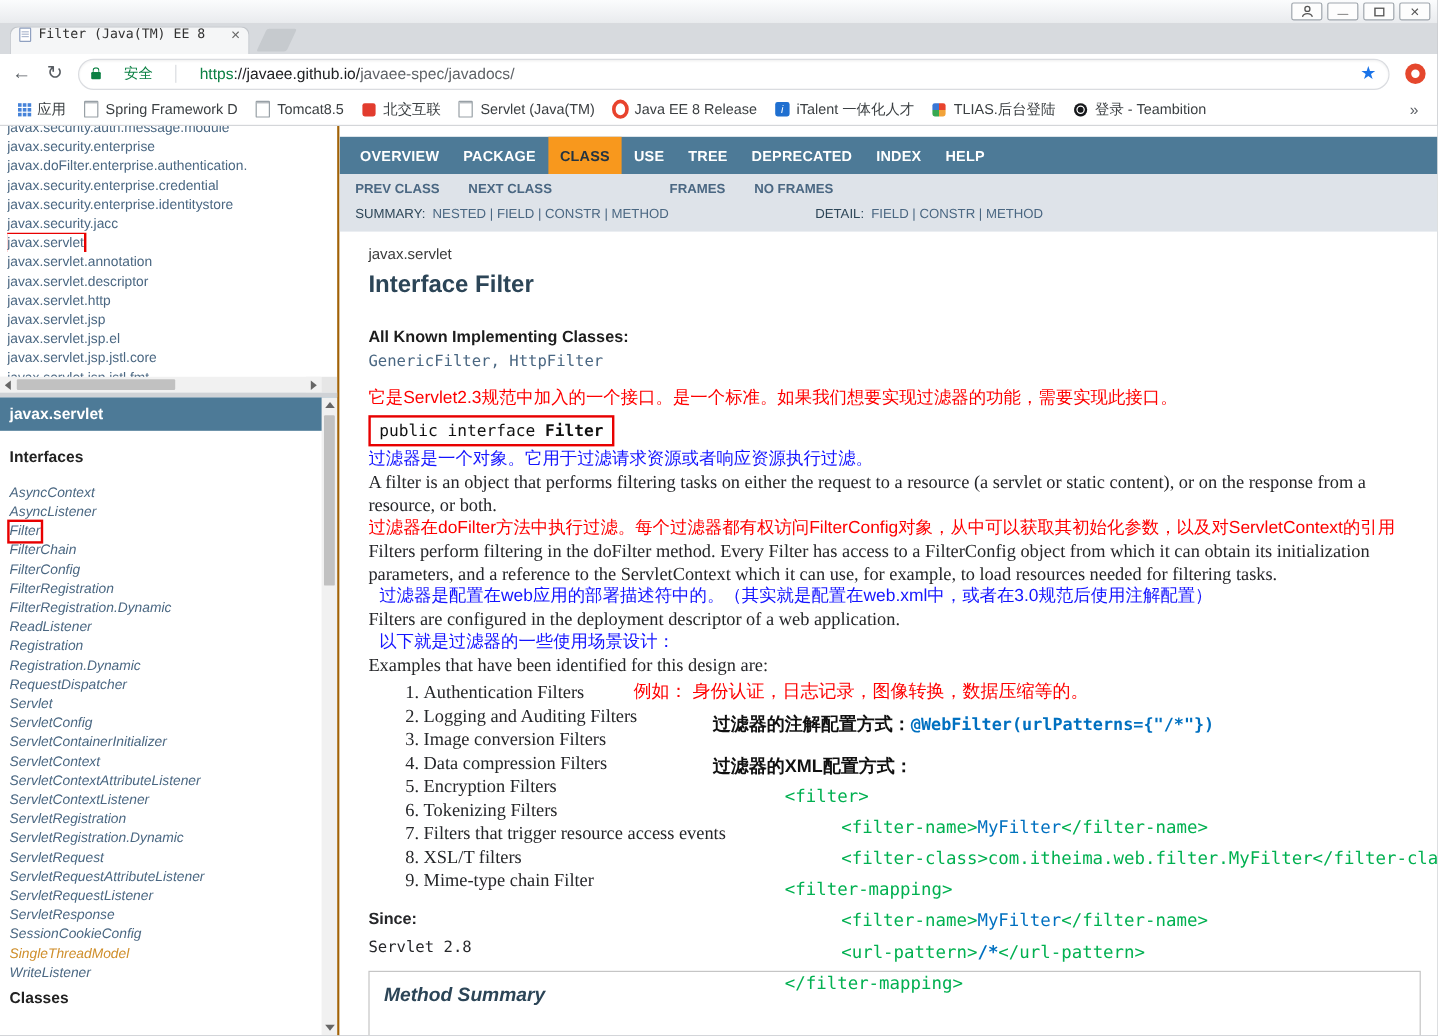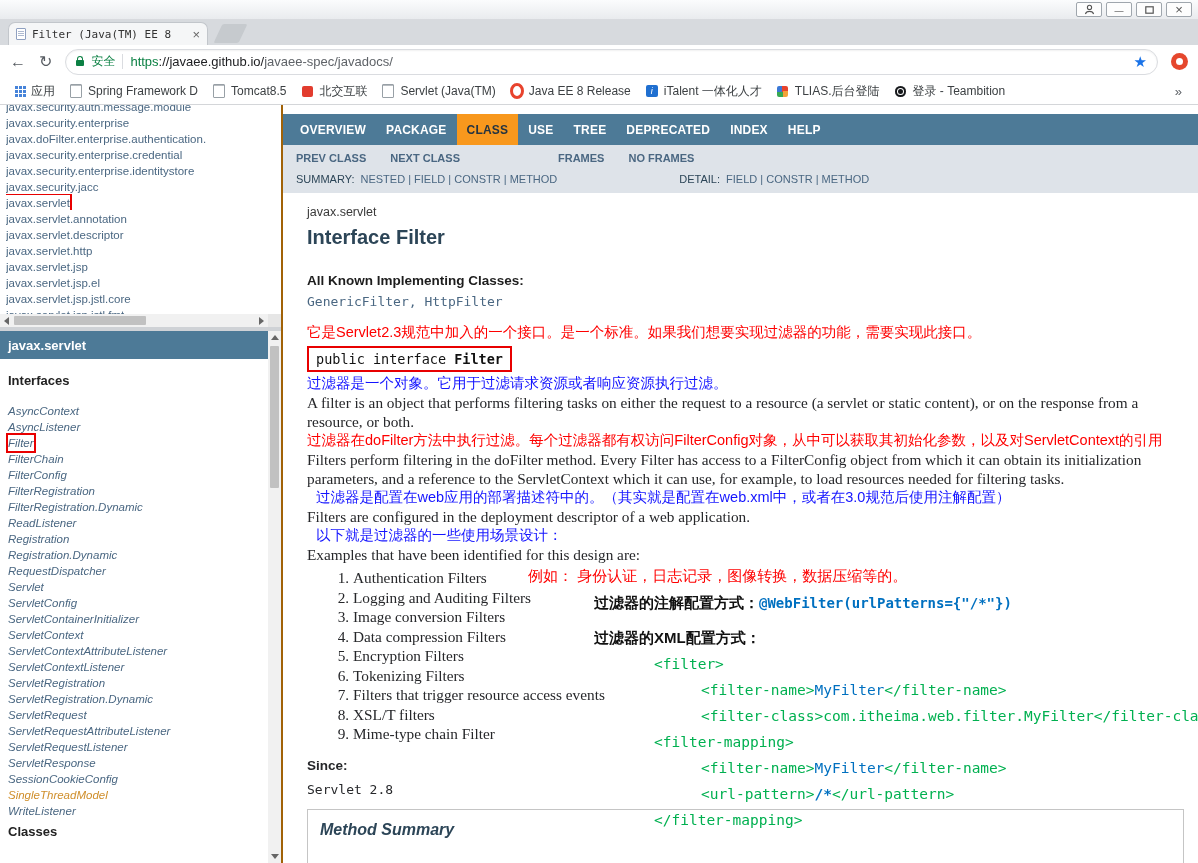--- a/index.html
+++ b/index.html
@@ -8,33 +8,33 @@
   .screen{position:relative;width:1198px;height:863px;background:#fff;overflow:hidden;margin:0 auto}
 
   
   .titlebar{position:absolute;top:0;left:0;right:0;height:20px;background:linear-gradient(#fbfcfd,#e9ebee);border-bottom:1px solid #d8dade}
   .win-controls{position:absolute;right:6px;top:2px;display:flex;gap:4px}
   .win-btn{width:26px;height:15px;border:1px solid #9fa6ad;border-radius:2px;background:#fdfdfd;display:flex;align-items:center;justify-content:center;color:#555;font-size:11px;line-height:1}
   .win-btn[data-name="minimize-button"]::before{content:"—";font-size:9px;margin-top:4px}
   .win-btn[data-name="close-button"]::before{content:"×";font-size:13px}
 
   .tabstrip{position:absolute;top:20px;left:0;right:0;height:25px;background:#d7dade}
-  .tab{position:absolute;left:8px;top:2px;width:200px;height:23px;background:#f5f6f7;border:1px solid #c2c6cb;border-bottom:none;border-radius:7px 7px 0 0;display:flex;align-items:center;gap:6px;padding:0 7px}
+  .tab{position:absolute;left:8px;top:2px;width:200px;height:23px;background:#f5f6f7;border:1px solid #c2c6cb;border-bottom:none;border-radius:7px 7px 0 0;display:flex;align-items:flex-end;gap:6px;padding:10px 7px}
   .tab-favicon{width:10px;height:12px;border:1px solid #8fa0c0;border-radius:1px;background:#fff;position:relative;flex:none}
   .tab-favicon::before{content:"";position:absolute;left:1px;top:2px;width:6px;height:1px;background:#aebad0;box-shadow:0 2px 0 #aebad0,0 4px 0 #aebad0}
   .tab-title{flex:1;font-family:"DejaVu Sans Mono",monospace;font-size:11px;color:#333;white-space:nowrap;overflow:hidden}
   .tab-close{color:#666;font-size:13px;line-height:1}
   .tab-close::before{content:"×"}
   .newtab-btn{position:absolute;left:218px;top:4px;width:25px;height:19px;background:#c6cace;transform:skewX(-25deg);border-radius:2px}
 
   .toolbar{position:absolute;top:45px;left:0;right:0;height:33px;background:#fff;display:flex;align-items:center;padding:0 10px;gap:13px}
   .nav-btn{color:#565b61;font-size:16px;line-height:1}
   .nav-btn[data-name="back-button"]::before{content:"←"}
   .nav-btn[data-name="refresh-button"]::before{content:"↻"}
-  .omnibox{flex:1;height:26px;border:1px solid #dadce0;border-radius:13px;background:#fff;display:flex;align-items:center;gap:7px;padding:0 10px;box-shadow:inset 0 1px 2px rgba(0,0,0,.06)}
+  .omnibox{flex:1;height:26px;border:1px solid #dadce0;border-radius:13px;background:#fff;display:flex;align-items:center;gap:19px;padding:0 10px;box-shadow:inset 0 1px 2px rgba(0,0,0,.06)}
   .lock-icon{width:8px;height:6px;background:#0b8043;border-radius:1px;position:relative;margin-top:3px;flex:none}
   .lock-icon::before{content:"";position:absolute;top:-4px;left:1px;width:4px;height:4px;border:1.5px solid #0b8043;border-bottom:none;border-radius:3px 3px 0 0}
   .secure-label{color:#0b8043;font-size:12px}
   .omni-sep{width:1px;height:15px;background:#dadce0}
   .url{flex:1;font-size:13px;color:#202124;white-space:nowrap;overflow:hidden}
   .url .scheme{color:#0b8043}
   .url .path{color:#5f6368}
   .star-btn{color:#1a73e8;font-size:15px;line-height:1}
   .star-btn::before{content:"★"}
   .ext-btn{width:17px;height:17px;border-radius:50%;background:#e5472d;position:relative;flex:none}

